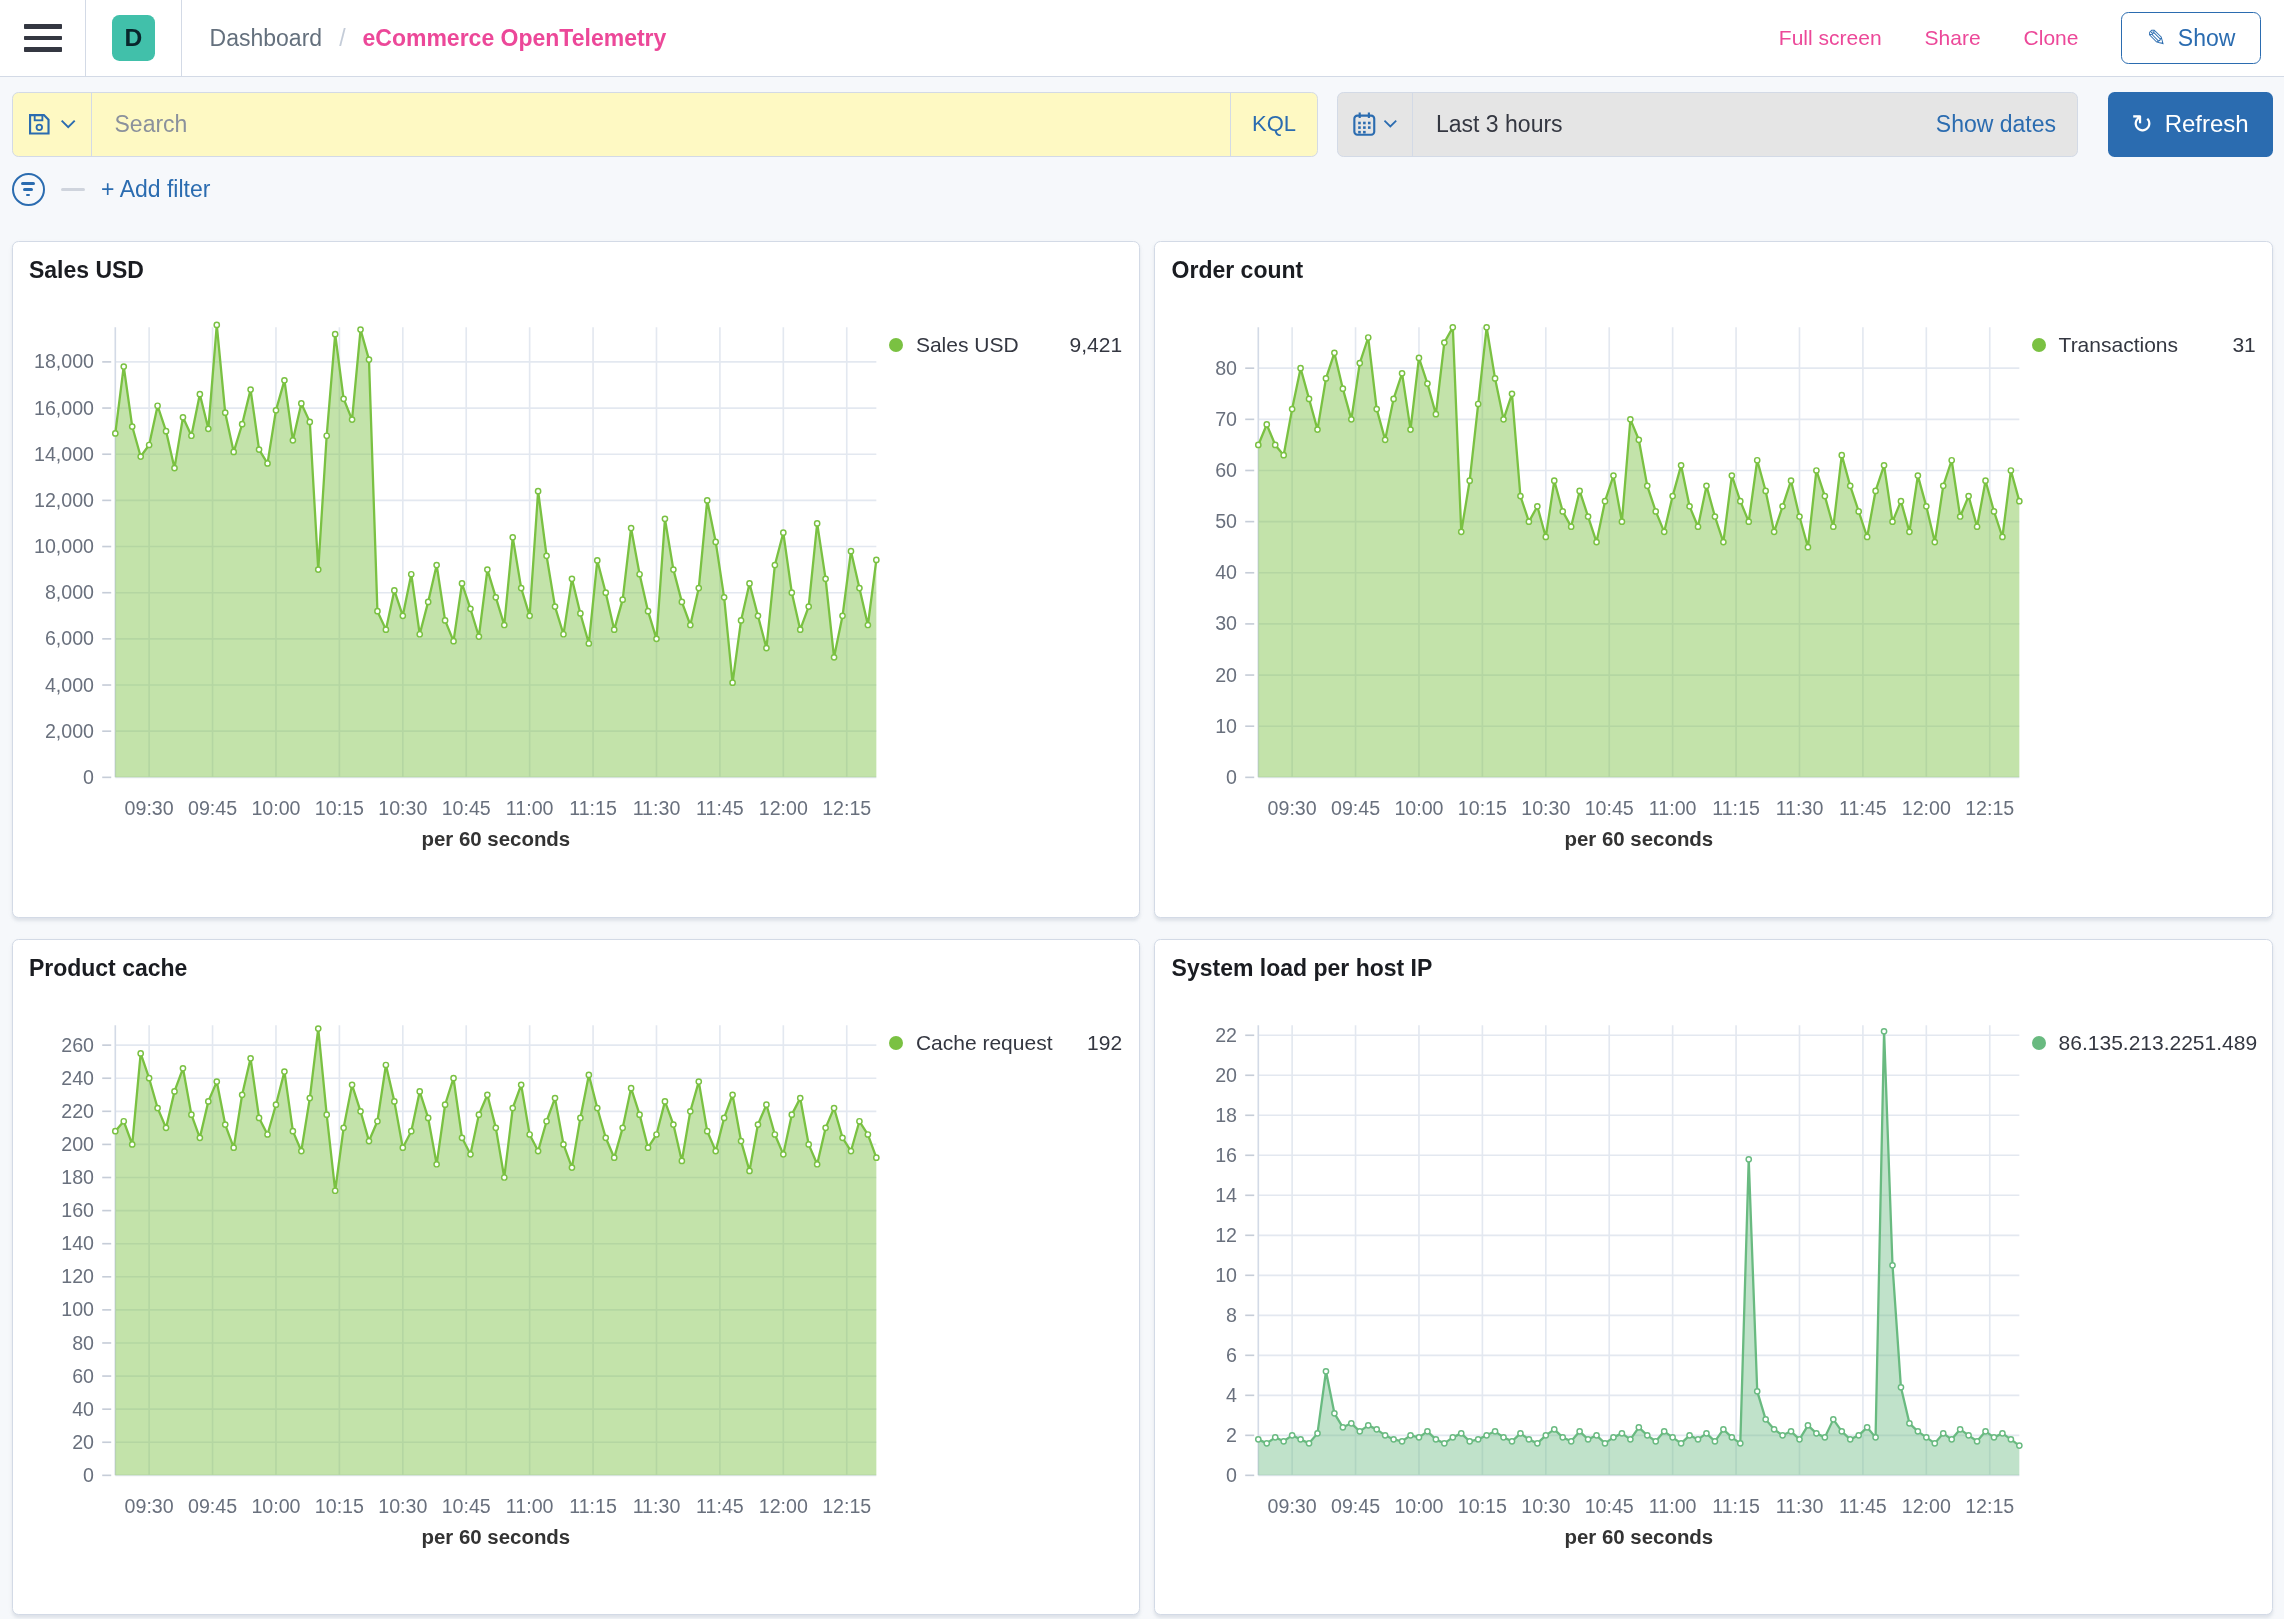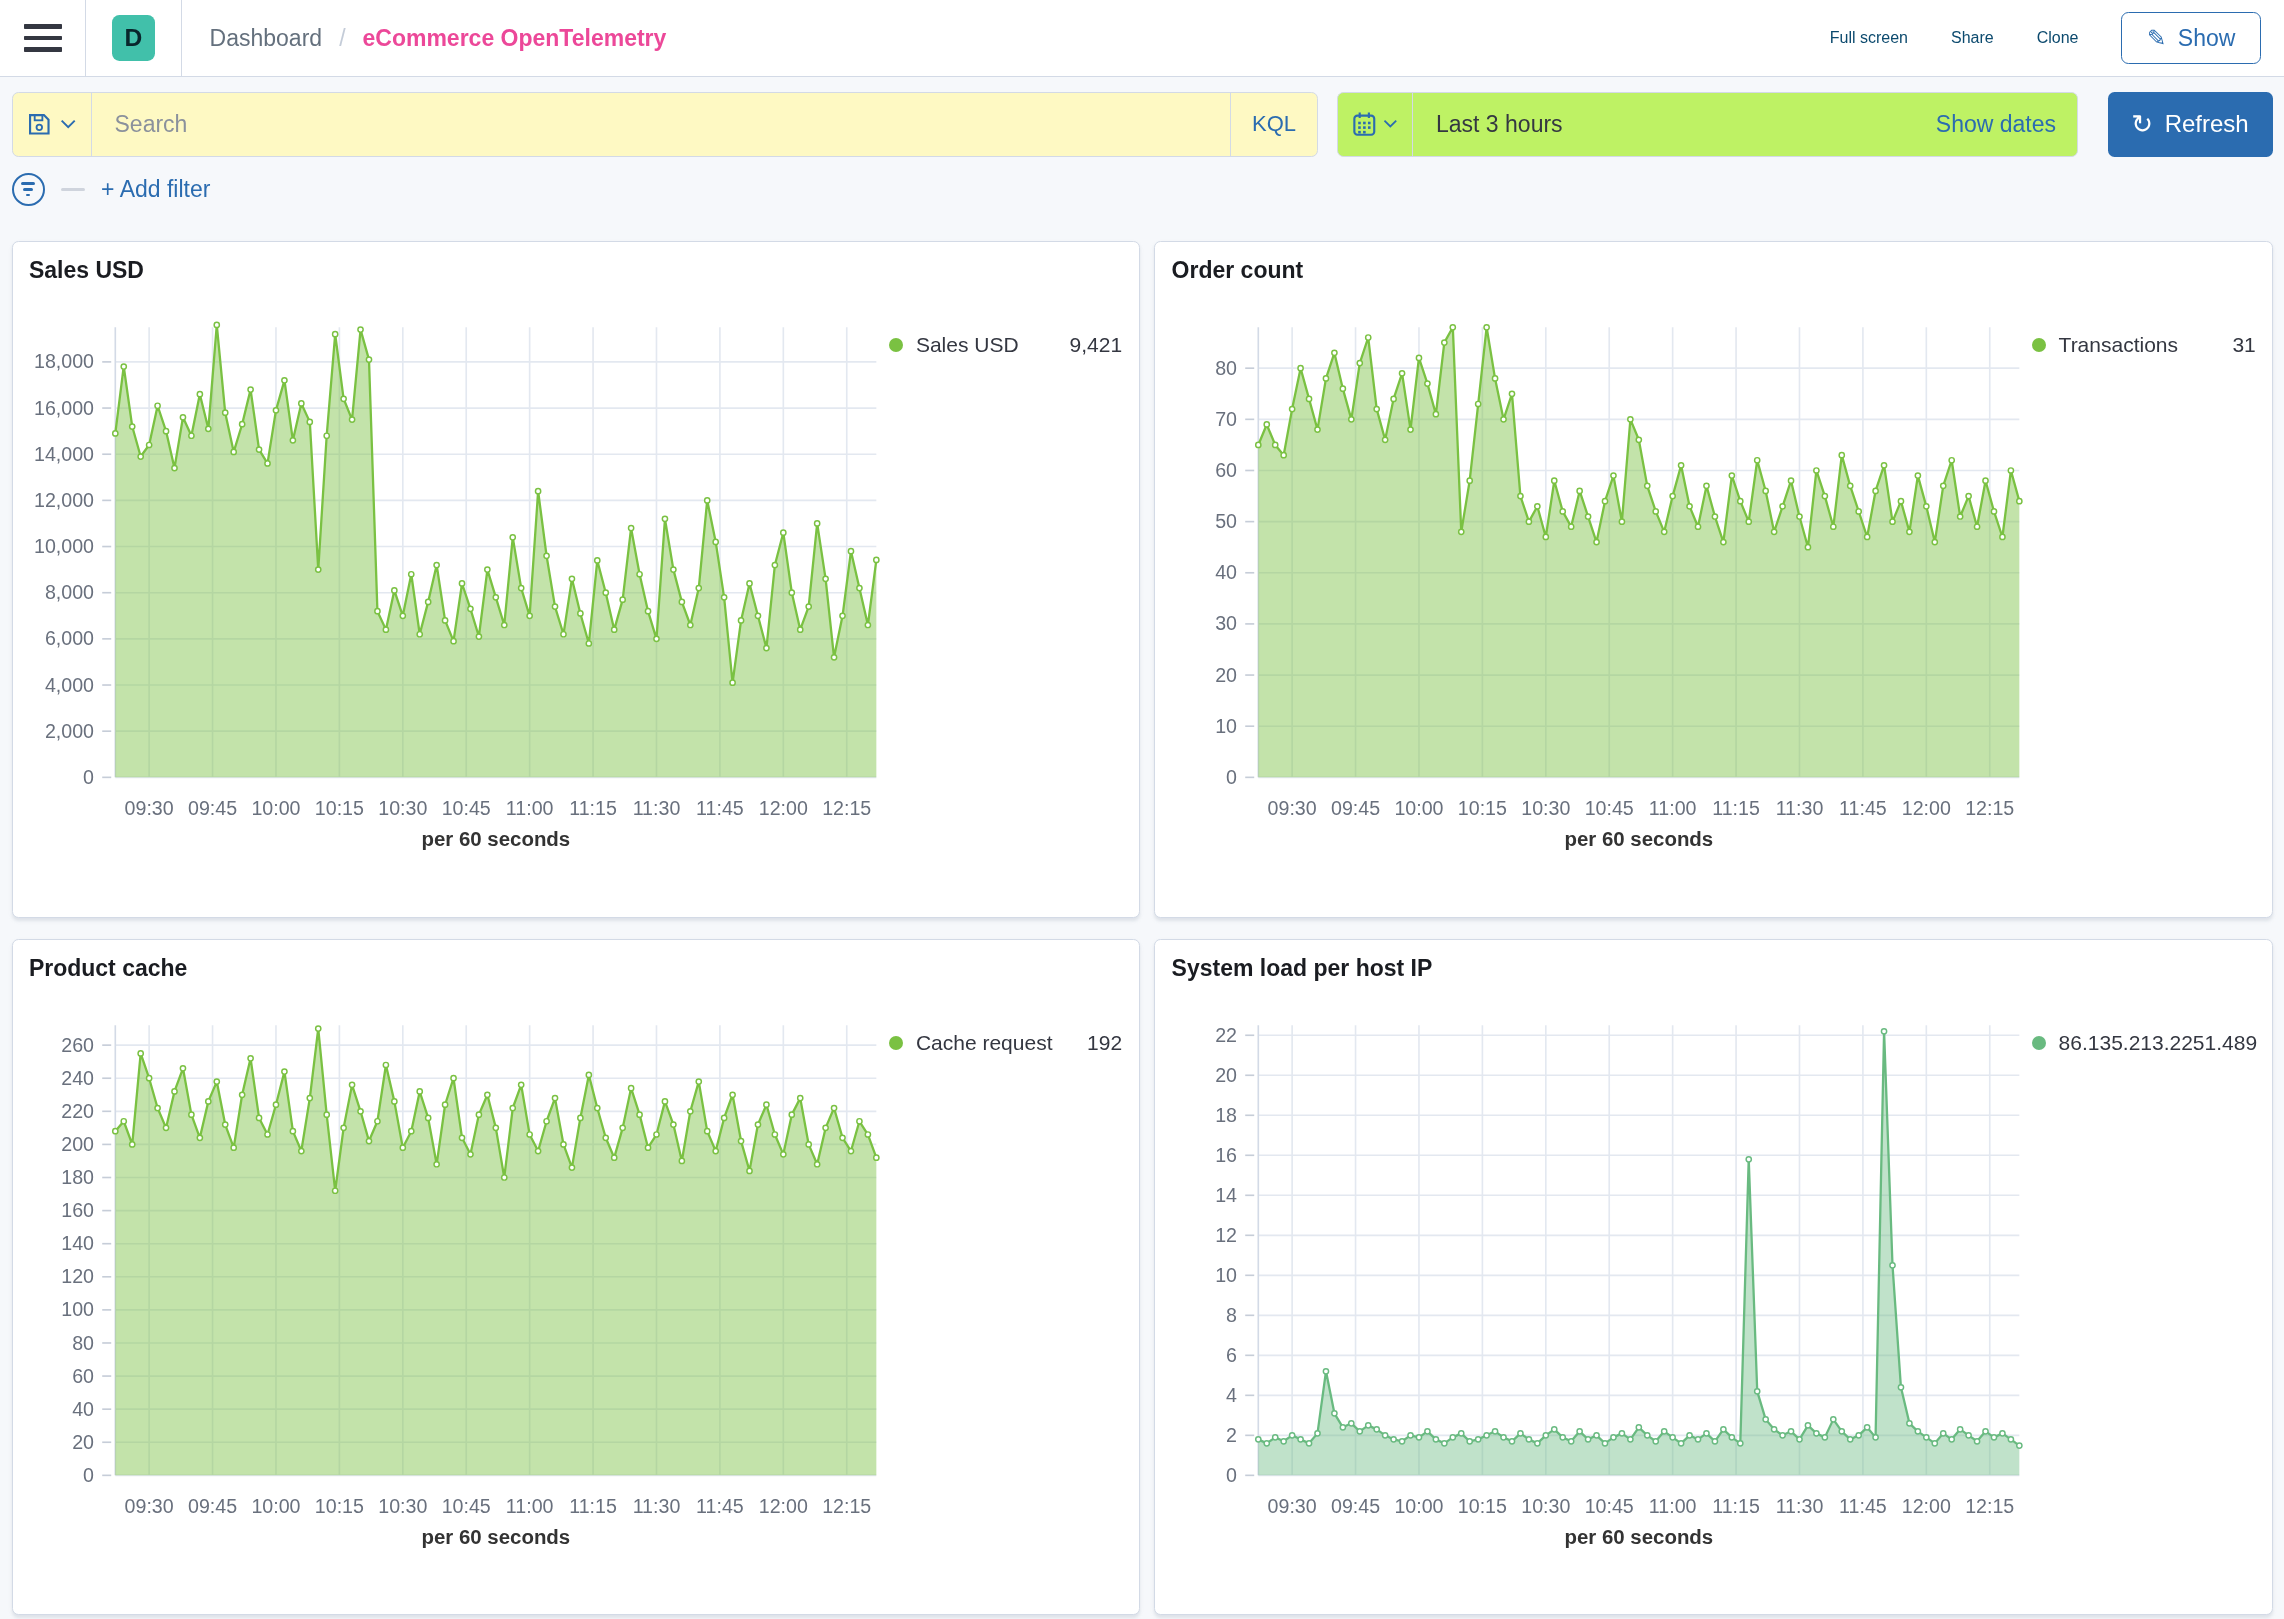--- a/index.html
+++ b/index.html
@@ -15,37 +15,37 @@
   .vdiv { width:0.8px; background:#d3dae6; }
   .badge-cell { display:flex; align-items:center; padding:0 26px; }
   .d-badge { width:43px; height:46px; background:#41c0aa; border-radius:7.4px;
     display:flex; align-items:center; justify-content:center;
     font-size:24.6px; font-weight:bold; color:#09262c; }
   .crumbs { display:flex; align-items:center; gap:17px; padding-left:28px; font-size:23px; }
   .crumb-root { color:#64707d; }
   .crumb-sep { color:#c4ccd8; }
   .crumb-title { color:#ec4899; font-weight:bold; }
   .header-right { margin-left:auto; display:flex; align-items:center; gap:43px; padding-right:23px; }
-  .hdr-link { color:#0c4a6e; font-size:16px; cursor:pointer; }
+  .hdr-link { color:#ec4899; font-size:21px; cursor:pointer; }
   .edit-btn { display:flex; align-items:center; gap:11.5px; border:1.6px solid #2b6cb0;
     border-radius:7.4px; color:#2b6cb0; font-size:23px; padding:11.5px 24.6px; background:#fff; cursor:pointer; }
 
   
   .query-row { display:flex; margin:14.7px 11.5px 0 11.5px; height:65px; gap:0; }
   .search-field { flex:1; display:flex; background:#fef9c3; border:0.8px solid #d3dae6;
     border-radius:6.5px; overflow:hidden; }
   .save-seg { width:79px; display:flex; align-items:center; justify-content:center; gap:8.2px;
     border-right:0.8px solid #d3dae6; cursor:pointer; }
   .search-input { flex:1; border:none; outline:none; background:transparent;
     font-size:23px; color:#343741; padding:0 23px; font-family:"Liberation Sans", sans-serif; }
   .search-input::placeholder { color:#8b919c; }
   .kql-seg { display:flex; align-items:center; padding:0 21px; color:#2b6cb0;
     font-size:22px; cursor:pointer; }
   .date-group { width:741px; margin-left:19px; display:flex; align-items:center;
-    background:#bef264; border:0.8px solid #d3dae6; border-radius:6.5px; overflow:hidden; }
+    background:#e5e5e5; border:0.8px solid #d3dae6; border-radius:6.5px; overflow:hidden; }
   .cal-seg { width:75px; align-self:stretch; display:flex; align-items:center; justify-content:center;
     gap:6.5px; border-right:0.8px solid #d3dae6; cursor:pointer; }
   .time-text { font-size:23px; color:#343741; padding-left:23px; }
   .show-dates { margin-left:auto; padding-right:21px; color:#2b6cb0; font-size:23px; cursor:pointer; }
   .refresh-btn { width:165px; margin-left:29.5px; background:#2b6cb0; border:none; border-radius:6.5px;
     color:#ffffff; font-size:24px; display:flex; align-items:center; justify-content:center;
     gap:11.5px; cursor:pointer; }
   .refresh-glyph { font-size:26px; line-height:1; }
 
   

